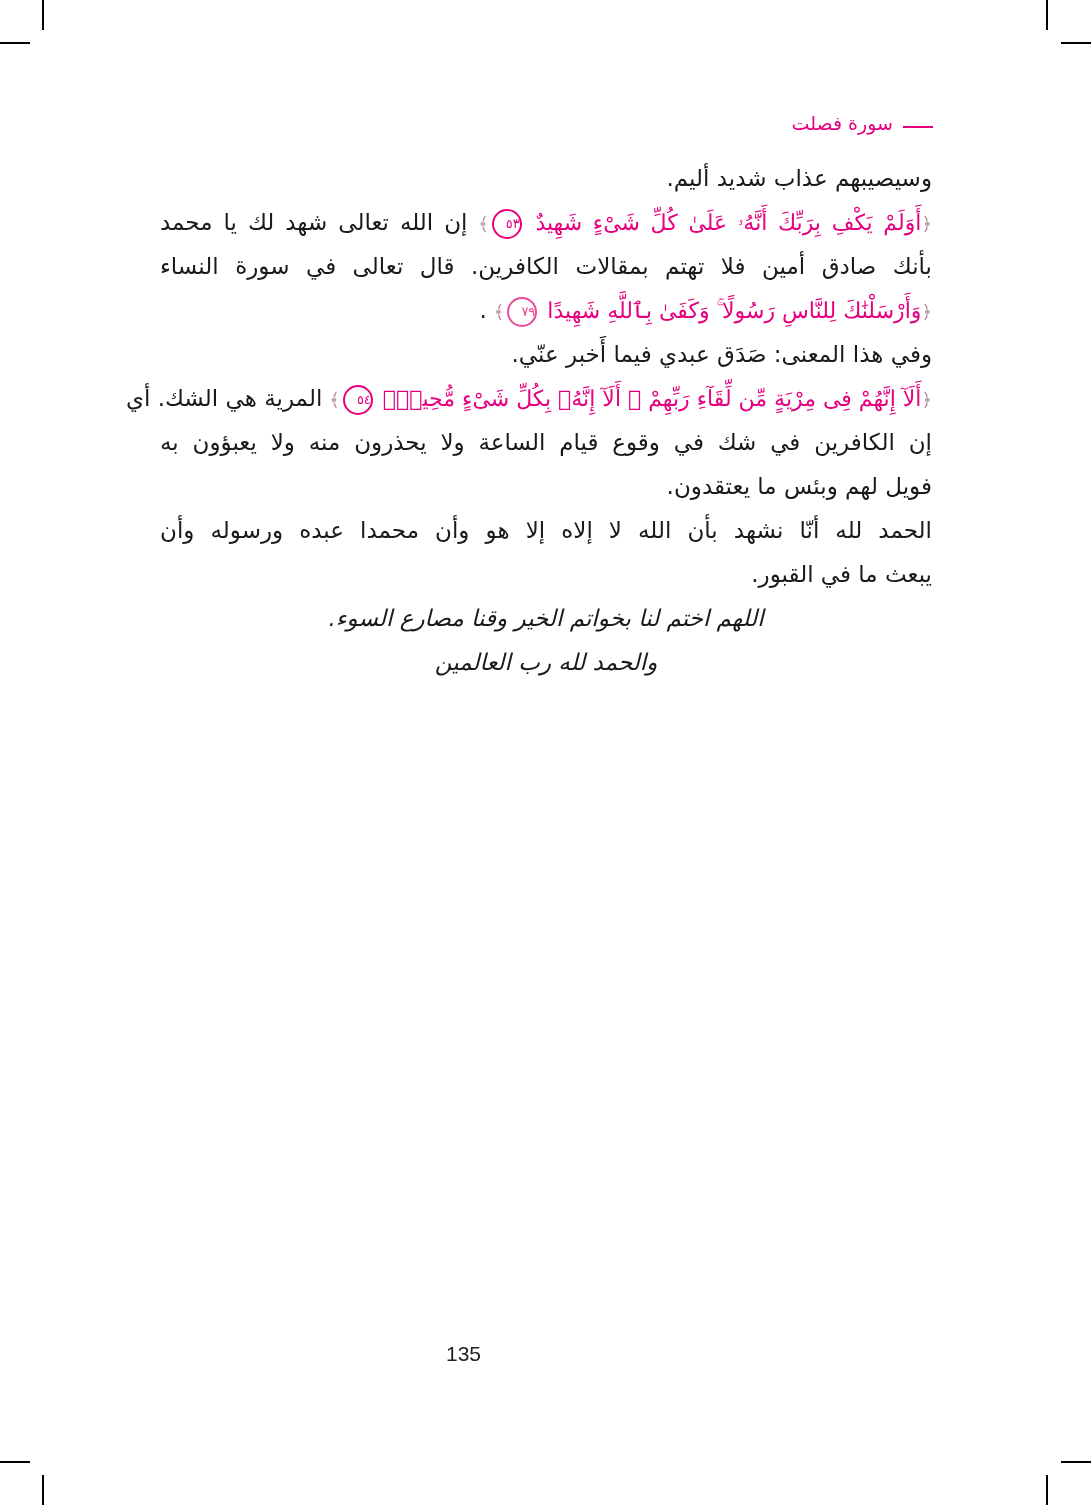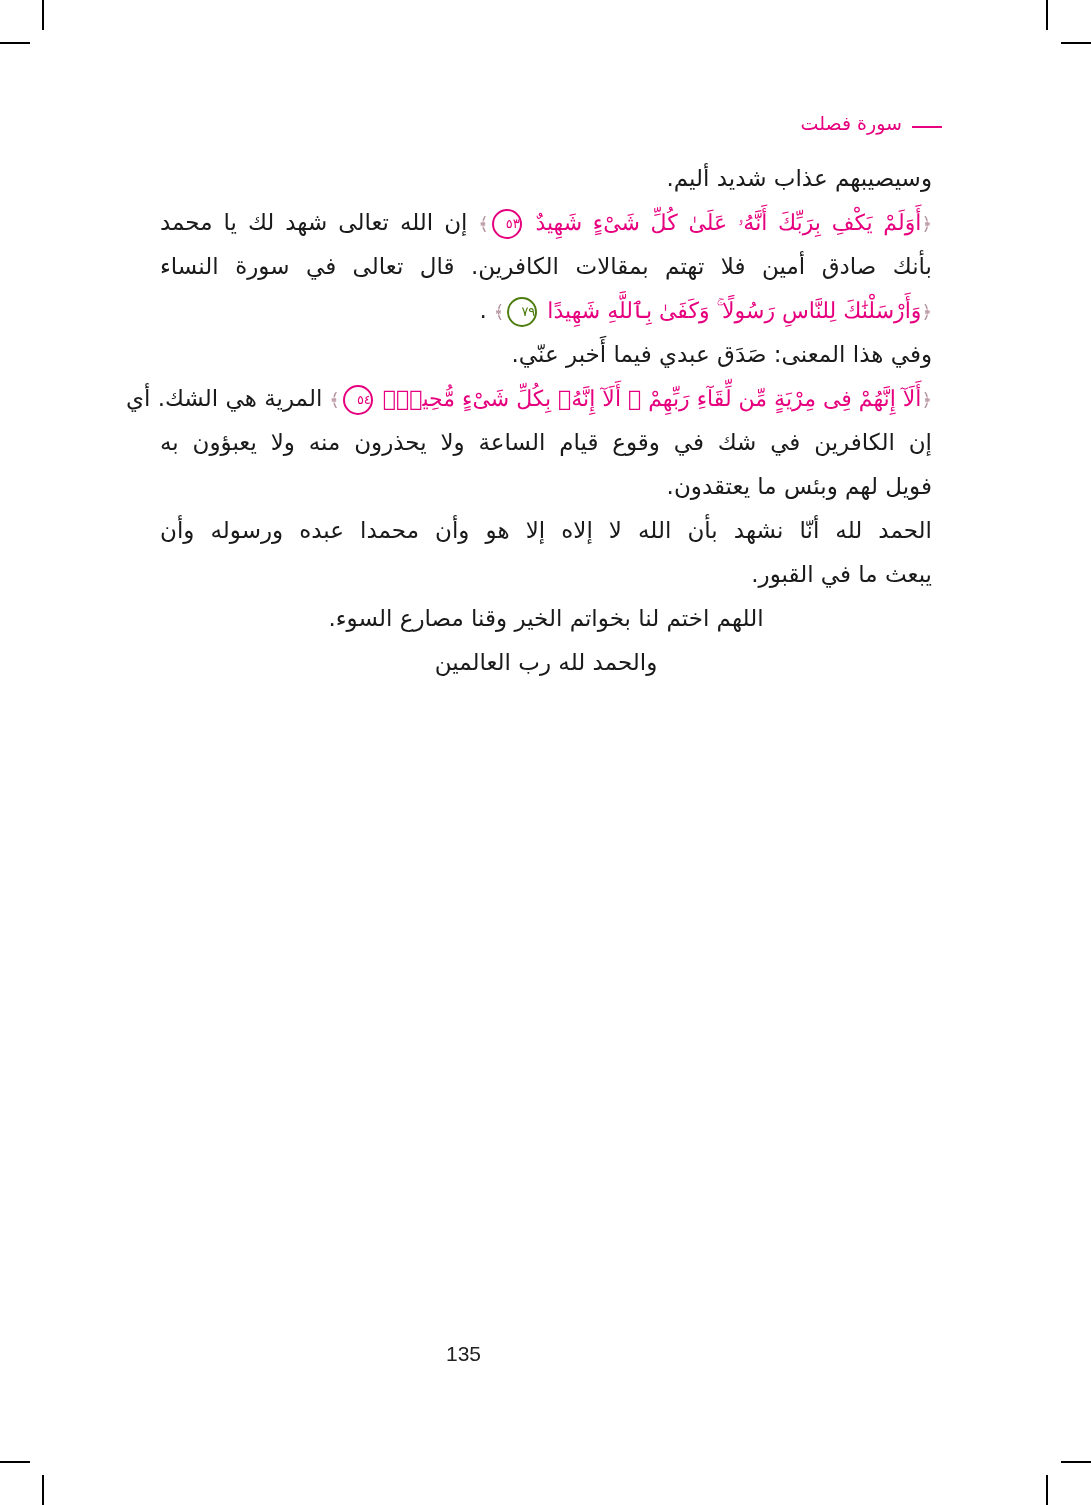--- a/index.html
+++ b/index.html
@@ -18,21 +18,21 @@
     .crop {
       position: absolute;
       background: #000000;
     }
     .crop.v { width: 2px; height: 30px; }
     .crop.h { width: 30px; height: 2px; }
 
     .header {
       position: absolute;
       top: 112px;
-      right: 149px;
+      right: 158px;
       display: flex;
       align-items: center;
       direction: rtl;
       gap: 10px;
     }
     .header-rule {
       width: 30px;
       height: 2px;
       background: #e6007e;
       margin-top: 8px;
@@ -59,20 +59,21 @@
       text-align-last: justify;
       height: 44px;
       overflow: visible;
     }
     .line.last {
       text-align-last: right;
     }
     .line.center {
       text-align: center;
       text-align-last: center;
+      font-style: italic;
     }
     .verse {
       color: #e6007e;
       font-family: "DejaVu Serif", serif;
       font-size: 22px;
       margin-top: 30px;
     }
     .bracket {
       color: #b08a9a;
       font-size: 18px;
@@ -84,21 +85,21 @@
       line-height: 26px;
       border: 2px solid currentColor;
       border-radius: 50%;
       text-align: center;
       font-size: 13px;
       font-family: "DejaVu Sans", sans-serif;
       vertical-align: middle;
       margin: 0 3px;
     }
     .ayah-num.dark {
-      color: #4d7c0f;
+      color: #ec4899;
     }
     .page-number {
       position: absolute;
       top: 1342px;
       left: 0;
       width: 927px;
       text-align: center;
       font-family: "Liberation Sans", sans-serif;
       font-size: 21px;
       color: #222222;

